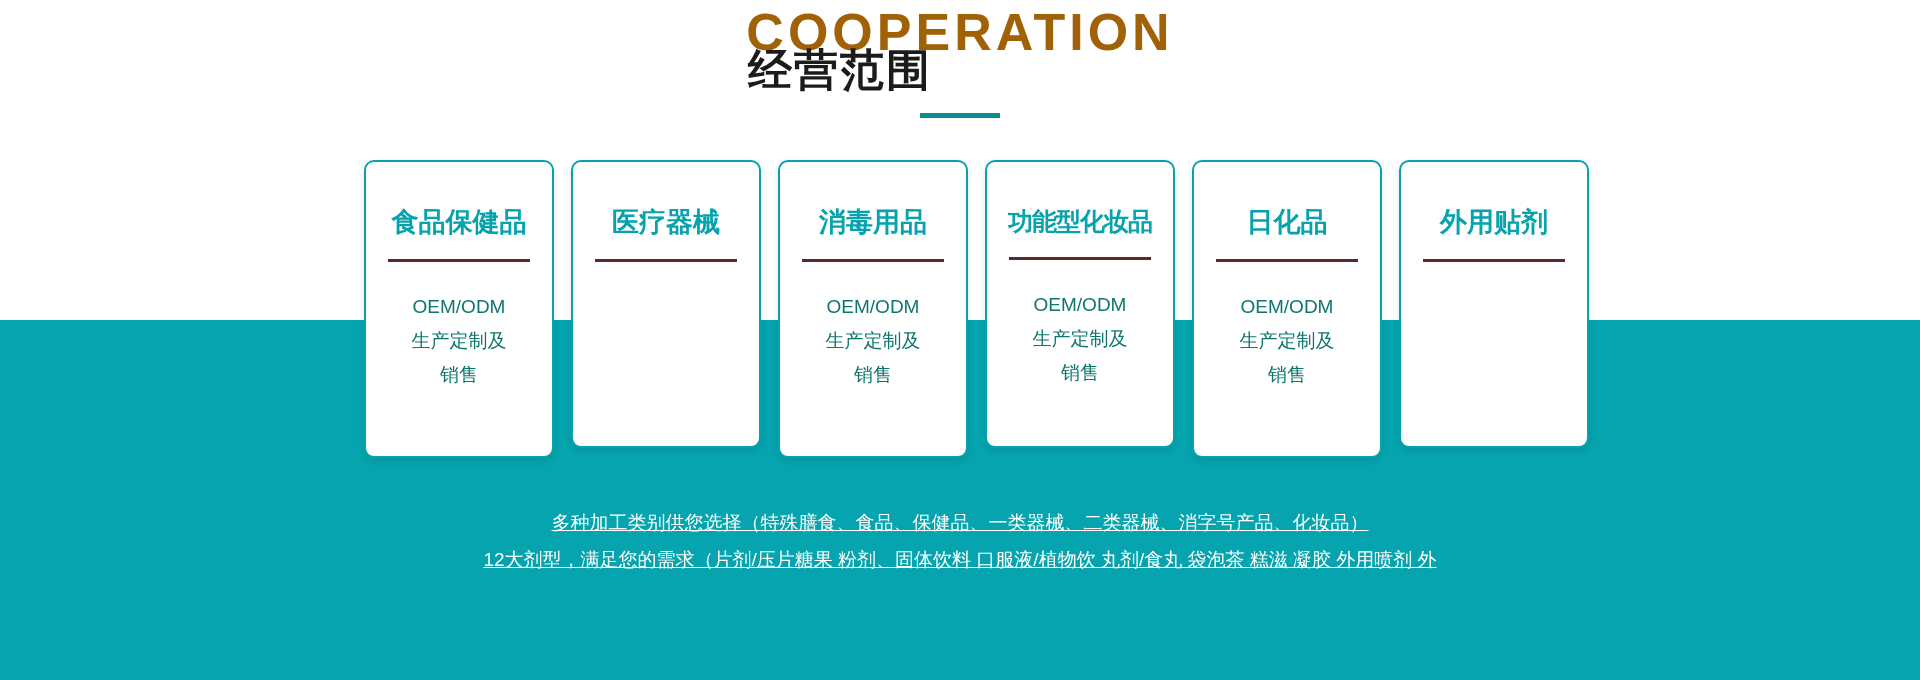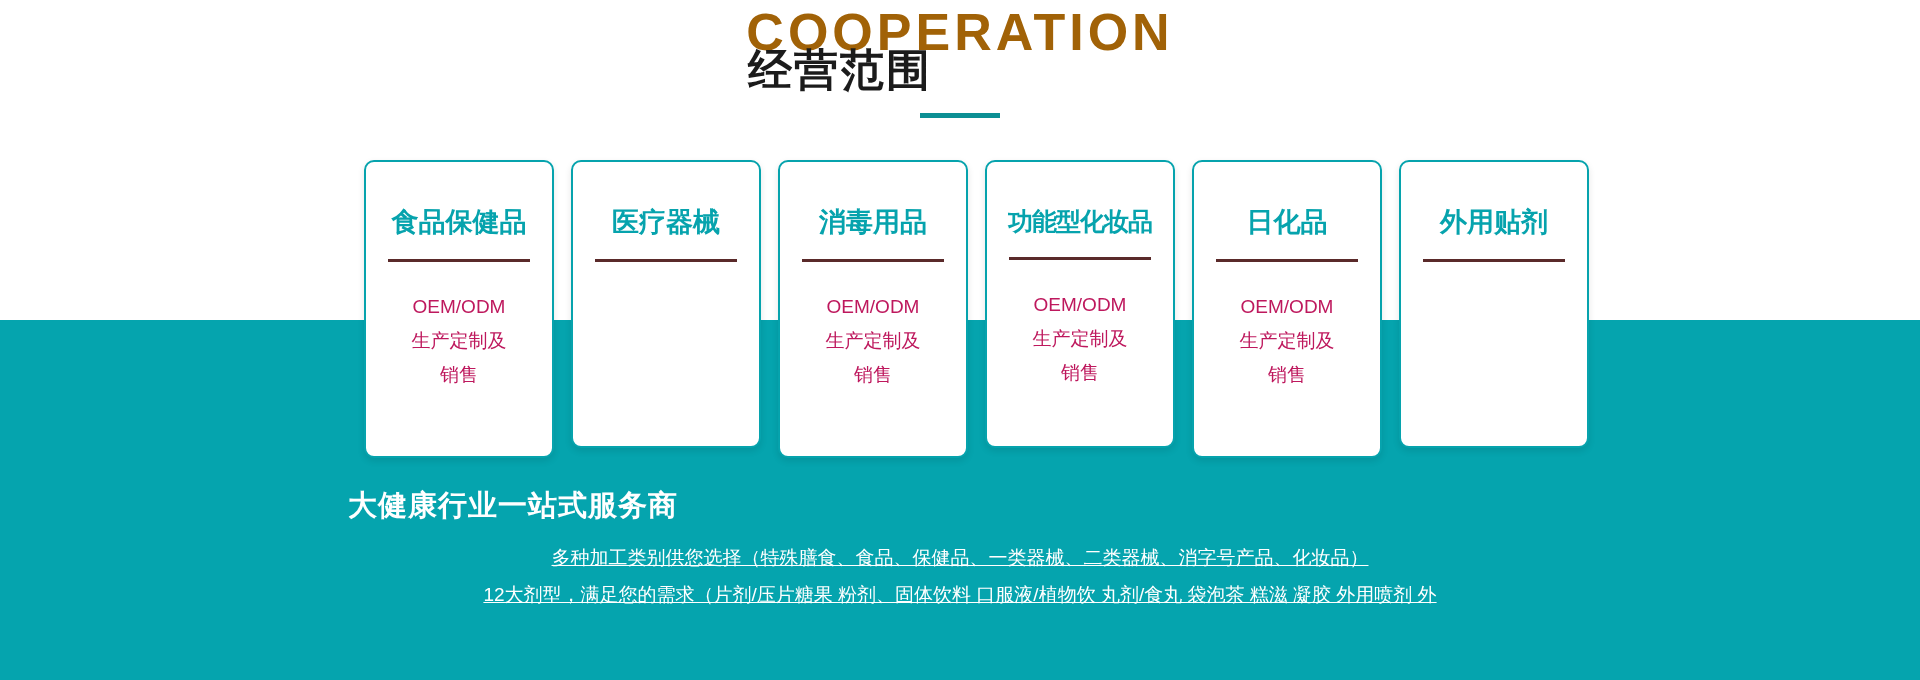--- a/index.html
+++ b/index.html
@@ -126,21 +126,21 @@
     width: 142px;
     height: 3px;
     background: #5A2A2A;
     margin: 21px auto 0 auto;
   }
 
   .card-body {
     margin-top: 28px;
     font-size: 19px;
     line-height: 34px;
-    color: #be185d;
+    color: #0f766e;
     white-space: pre-line;
   }
 
   
   .bottom {
     position: absolute;
     left: 0;
     top: 488px;
     width: 1920px;
     color: #ffffff;
@@ -223,20 +223,19 @@
     </div>
 
     <div class="card short">
       <div class="card-title">外用贴剂</div>
       <div class="card-divider"></div>
     </div>
 
   </div>
 
   <div class="bottom">
-    <div class="bottom-headline">大健康行业一站式服务商</div>
     <div class="bottom-lines">
       <span class="bl">多种加工类别供您选择（特殊膳食、食品、保健品、一类器械、二类器械、消字号产品、化妆品）</span>
       <span class="bl">12大剂型，满足您的需求（片剂/压片糖果 粉剂、固体饮料 口服液/植物饮 丸剂/食丸 袋泡茶 糕滋 凝胶 外用喷剂 外</span>
     </div>
   </div>
 
 </div>
 
 </body></html>

